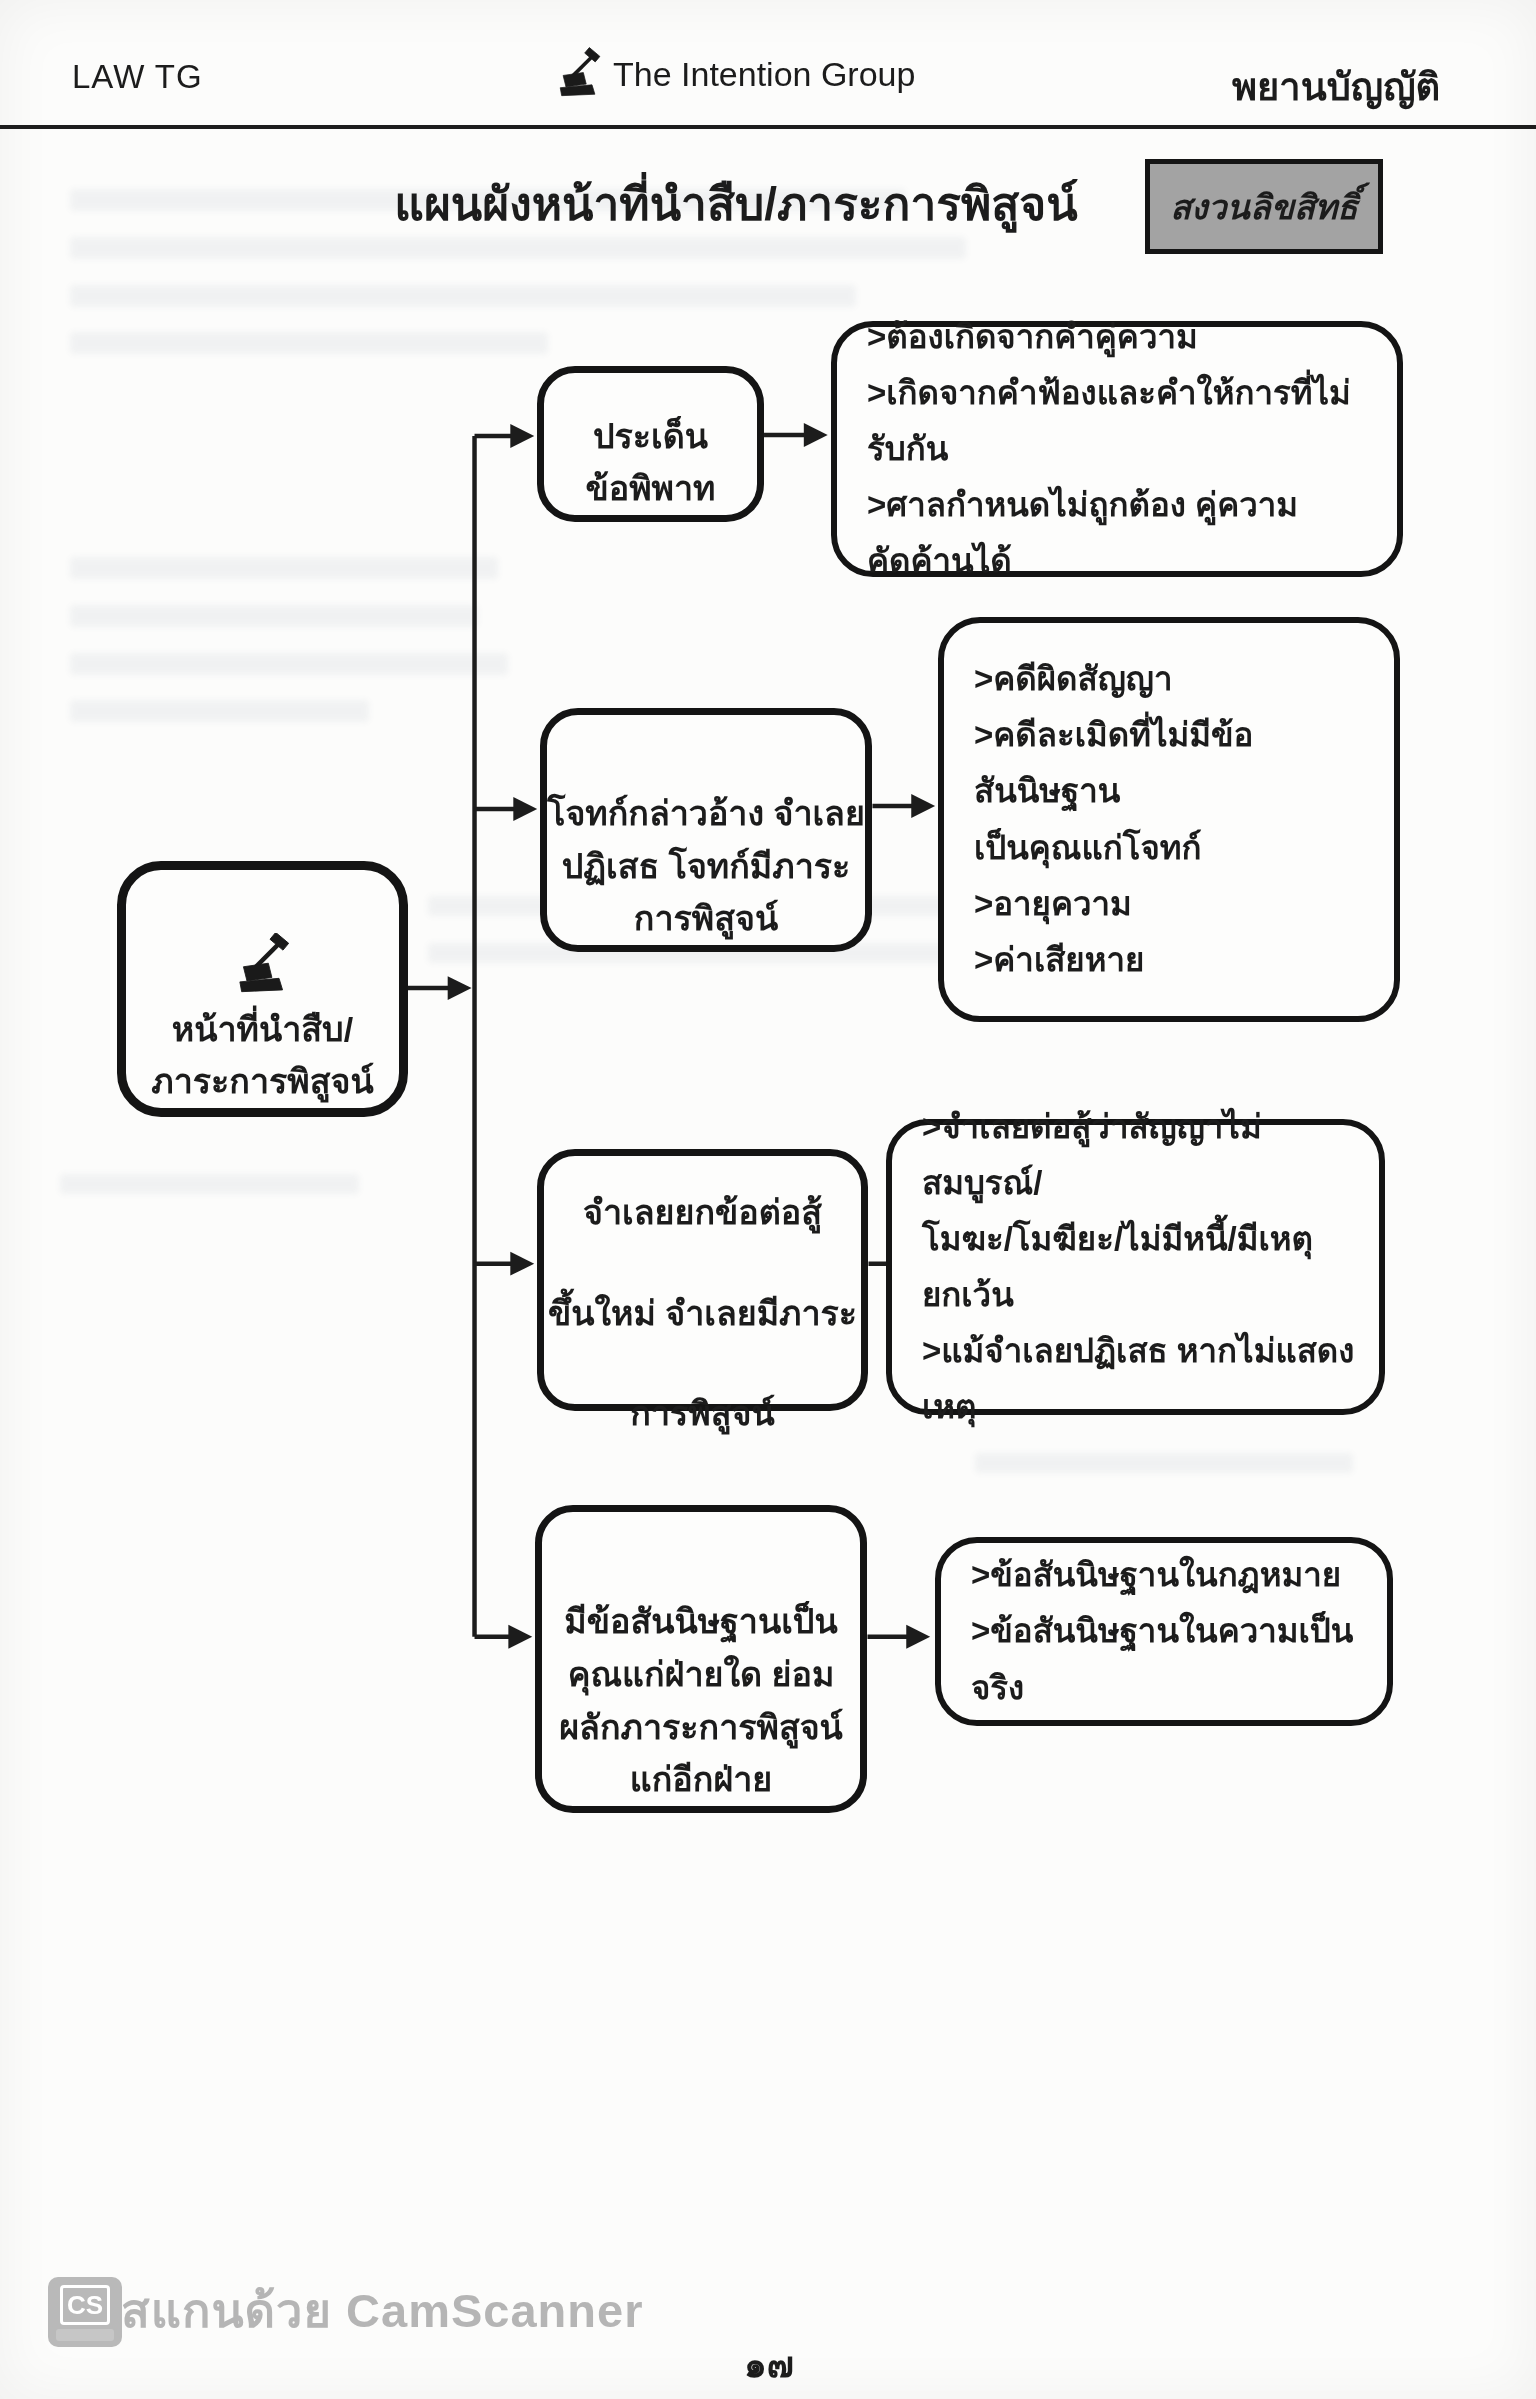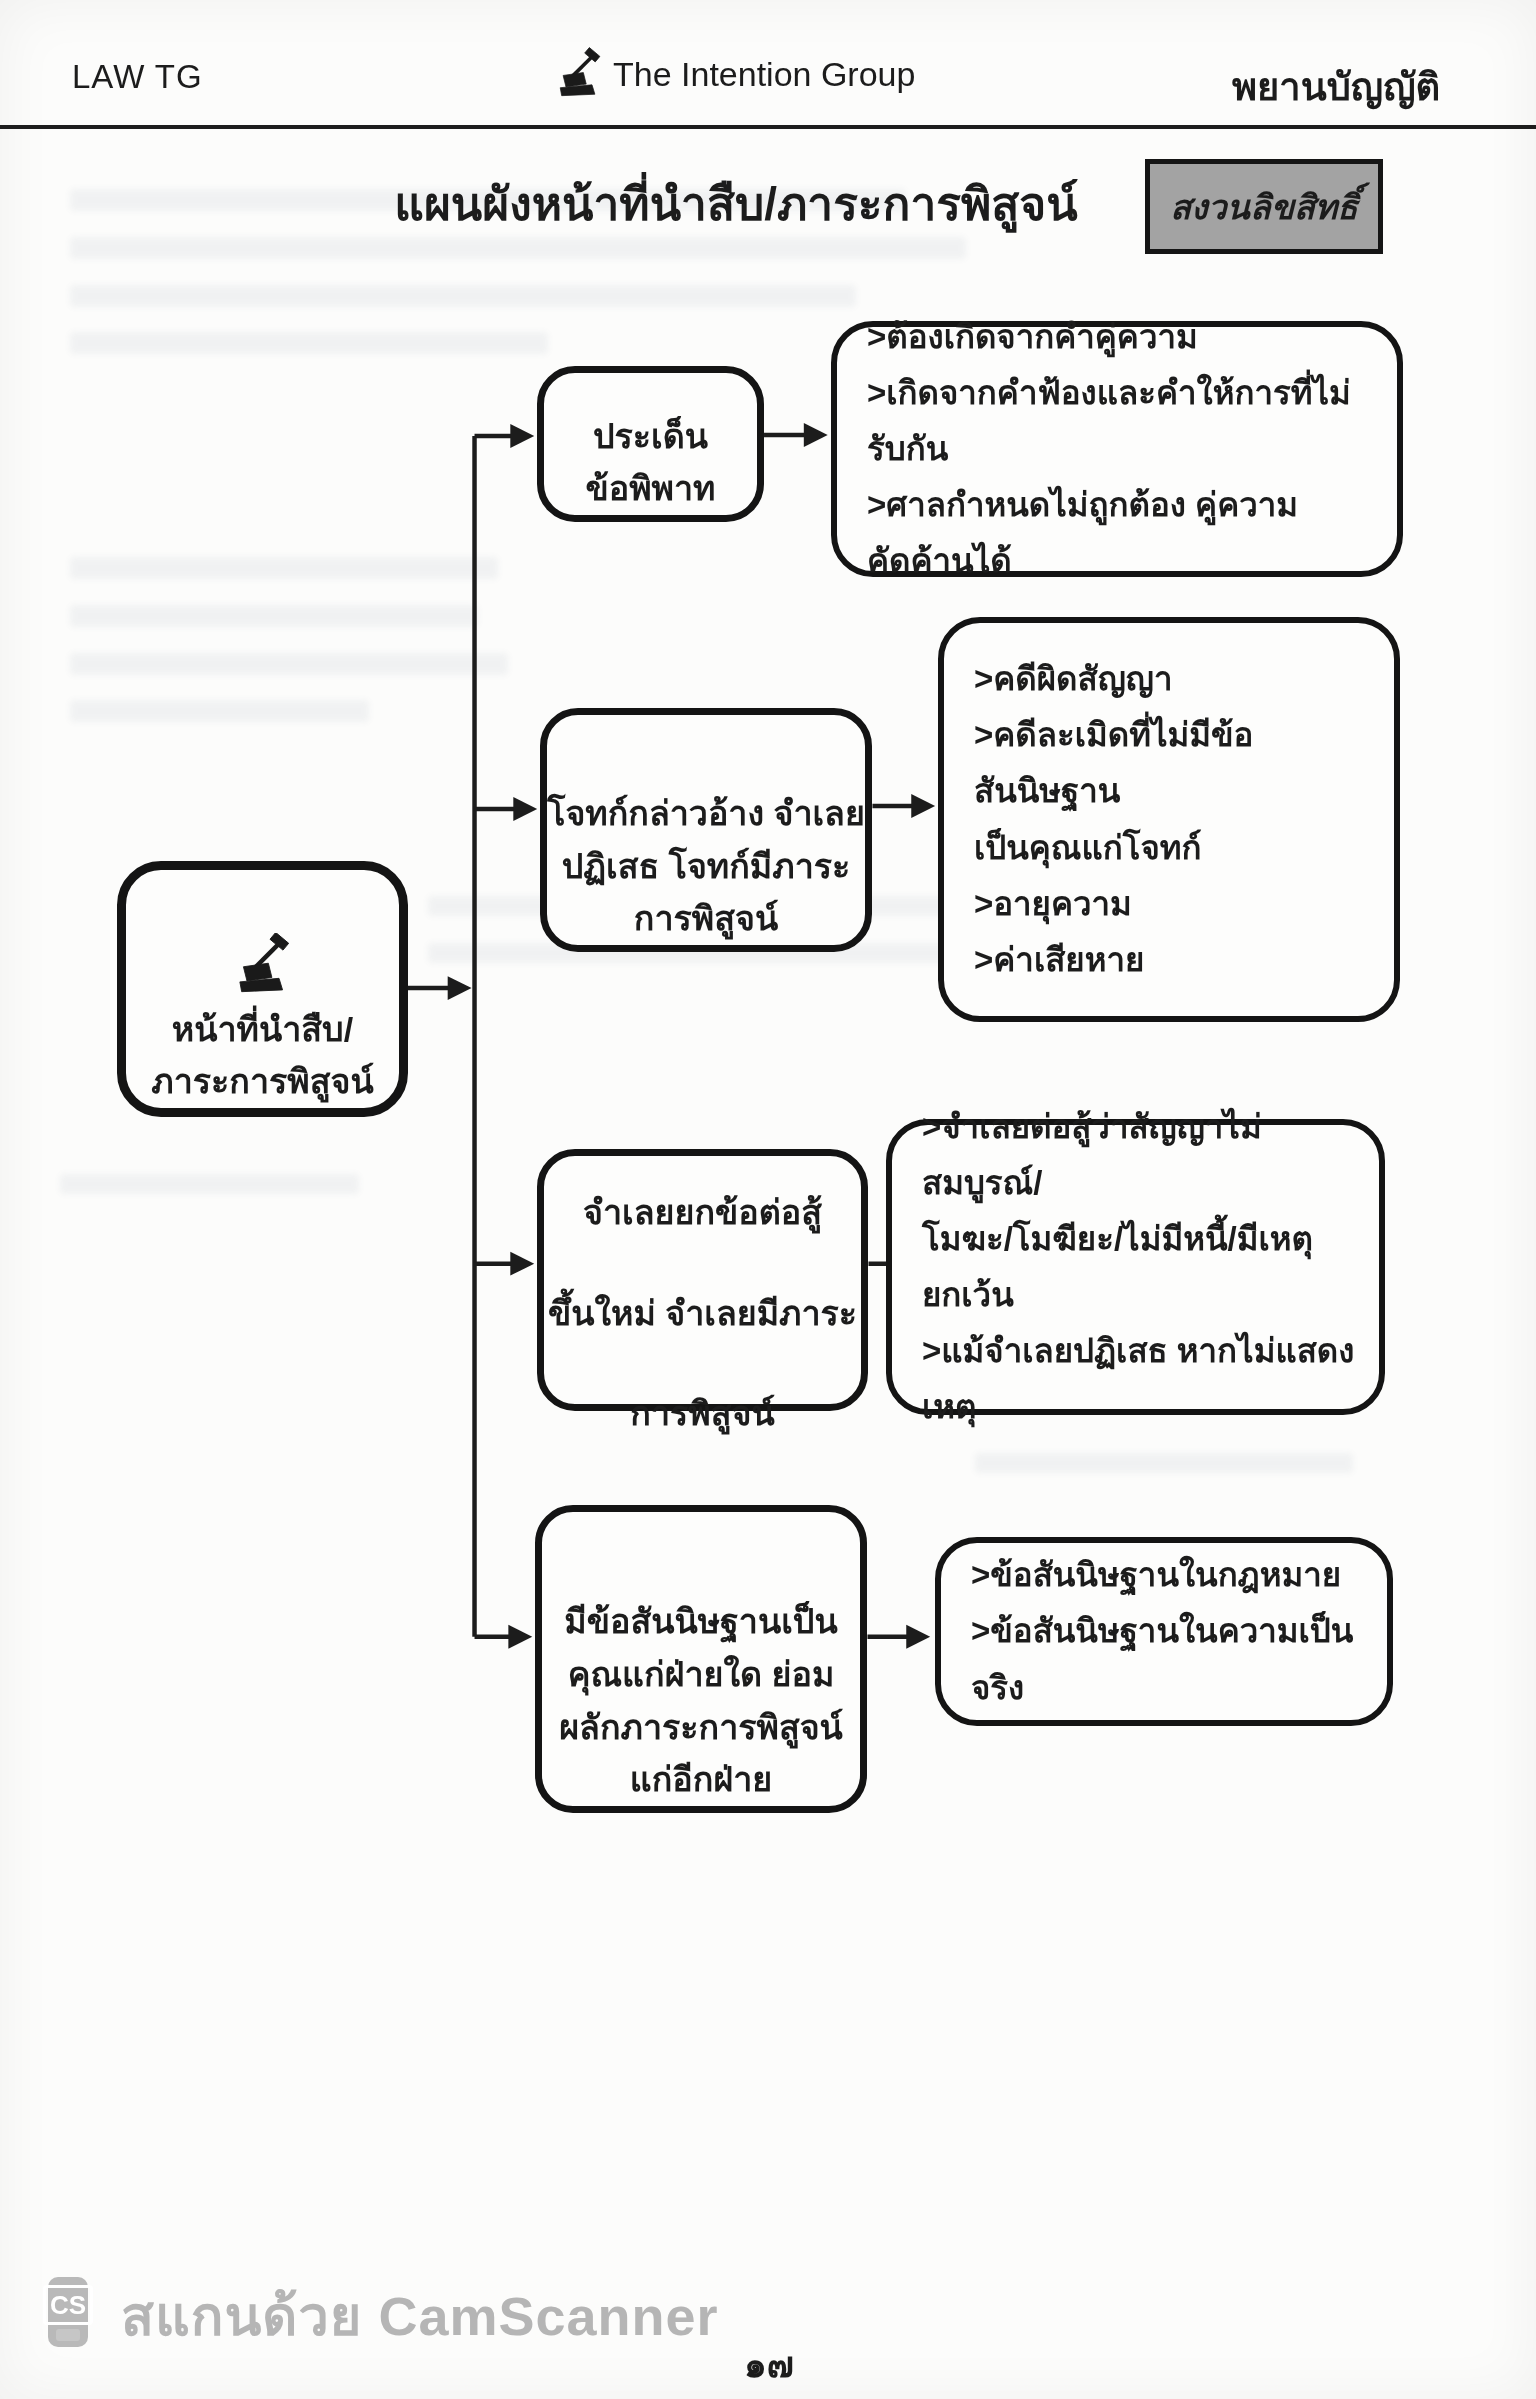--- a/index.html
+++ b/index.html
@@ -41,26 +41,26 @@
   .detail2{left:938px;top:617px;width:462px;height:405px;}
   .detail3{left:886px;top:1119px;width:499px;height:296px;}
   .detail4{left:935px;top:1537px;width:458px;height:189px;}
   .gavel{display:block;}
   .root .gavel{margin-bottom:6px;}
   
   .wires{position:absolute;left:0;top:0;width:1536px;height:2400px;pointer-events:none;}
   
   .ghost{position:absolute;background:#5a6b82;opacity:0.065;filter:blur(3px);border-radius:4px;}
   
-  .cs-badge{position:absolute;left:48px;top:2277px;width:40px;height:70px;background:#b9b9b9;
+  .cs-badge{position:absolute;left:48px;top:2277px;width:74px;height:70px;background:#b9b9b9;
             border-radius:10px;display:flex;align-items:flex-start;justify-content:center;}
   .cs-badge .cs-inner{margin-top:8px;border:3px solid #fff;border-radius:4px;padding:0 4px;
             color:#fff;font-size:26px;font-weight:700;line-height:34px;}
   .cs-badge .cs-strip{position:absolute;bottom:6px;left:8px;right:8px;height:12px;background:#c6c6c6;border-radius:3px;}
-  .watermark{position:absolute;left:121px;top:2273px;font-size:54px;font-weight:700;color:#b5b5b5;letter-spacing:1px;}
+  .watermark{position:absolute;left:121px;top:2273px;font-size:47px;font-weight:700;color:#b5b5b5;letter-spacing:1px;}
   .page-num{position:absolute;left:744px;top:2336px;font-size:36px;font-weight:700;}
 </style>
 </head>
 <body>
 
 <div class="page">
 
   <div class="ghost" style="left:70px;top:189px;width:836px;height:22px;"></div>
   <div class="ghost" style="left:70px;top:237px;width:896px;height:22px;"></div>
   <div class="ghost" style="left:70px;top:285px;width:786px;height:22px;"></div>

